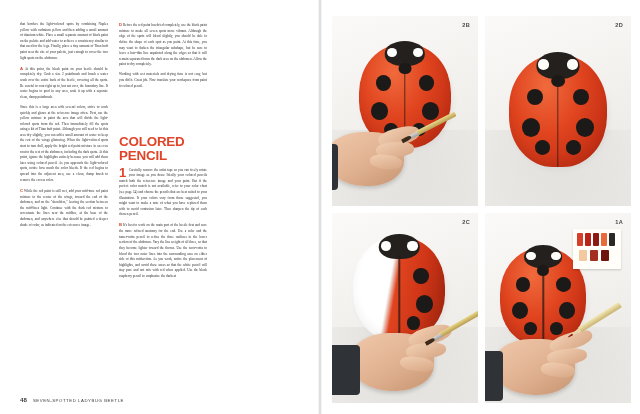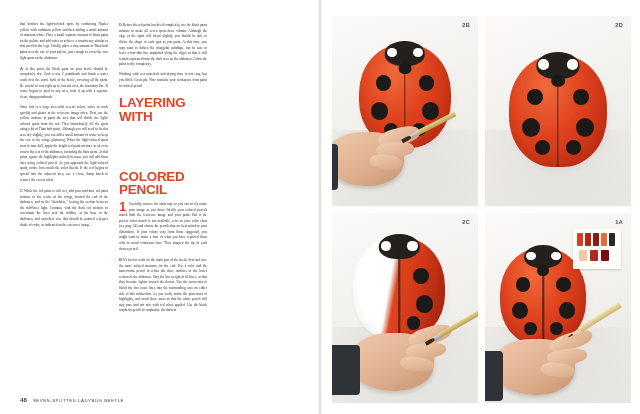--- a/index.html
+++ b/index.html
@@ -318,21 +318,20 @@
         </div>
       </div>
 
       <div class="col">
         <div class="body-text">
           <p><span class="stepnum">D</span> <span>Before the red paint has dried completely, use the black paint mixture to make all seven spots more vibrant. Although the edge of the spots will blend slightly, you should be able to define the shape of each spot as you paint. At this time, you may want to darken the triangular subshape, but be sure to leave a hair-thin line unpainted along the edges so that it will remain separated from the dark area on the abdomen. Allow the paint to dry completely.</span></p>
           <p>Working with wet materials and drying time is not easy, but you did it. Great job. Now translate your workspace from paint to colored pencil.</p>
         </div>
 
         <div class="headline">
-          <span class="l1">LAYERING WITH</span>
           <span class="l2">COLORED PENCIL</span>
         </div>
 
         <div class="body-text numbered" style="margin-top:5px;">
           <p><span class="bignum">1</span><span>Carefully remove the artist tape so you can freely rotate your image as you draw. Ideally your colored pencils match both the reference image and your paint. But if the perfect color match is not available, refer to your color chart (see page 34) and choose the pencils that are best suited to your illustration. If your colors vary from those suggested, you might want to make a note of what you have replaced them with to avoid confusion later. Then sharpen the tip of each chosen pencil.</span></p>
           <p><span class="stepnum">B</span> <span>It's best to work on the main part of the beetle first and save the more refined anatomy for the end. Use a ruler and the tamer-cotta pencil to refine the three outlines in the lower section of the abdomen. Vary the line weight of all three, so that they become lighter toward the thorax. Use the terra-cotta to blend the two outer lines into the surrounding area on either side of this midsection. As you work, notice the placement of highlights, and avoid these areas so that the white pencil will stay pure and not mix with red when applied. Use the black raspberry pencil to emphasize the darkest</span></p>
         </div>
       </div>
     </div>
 

